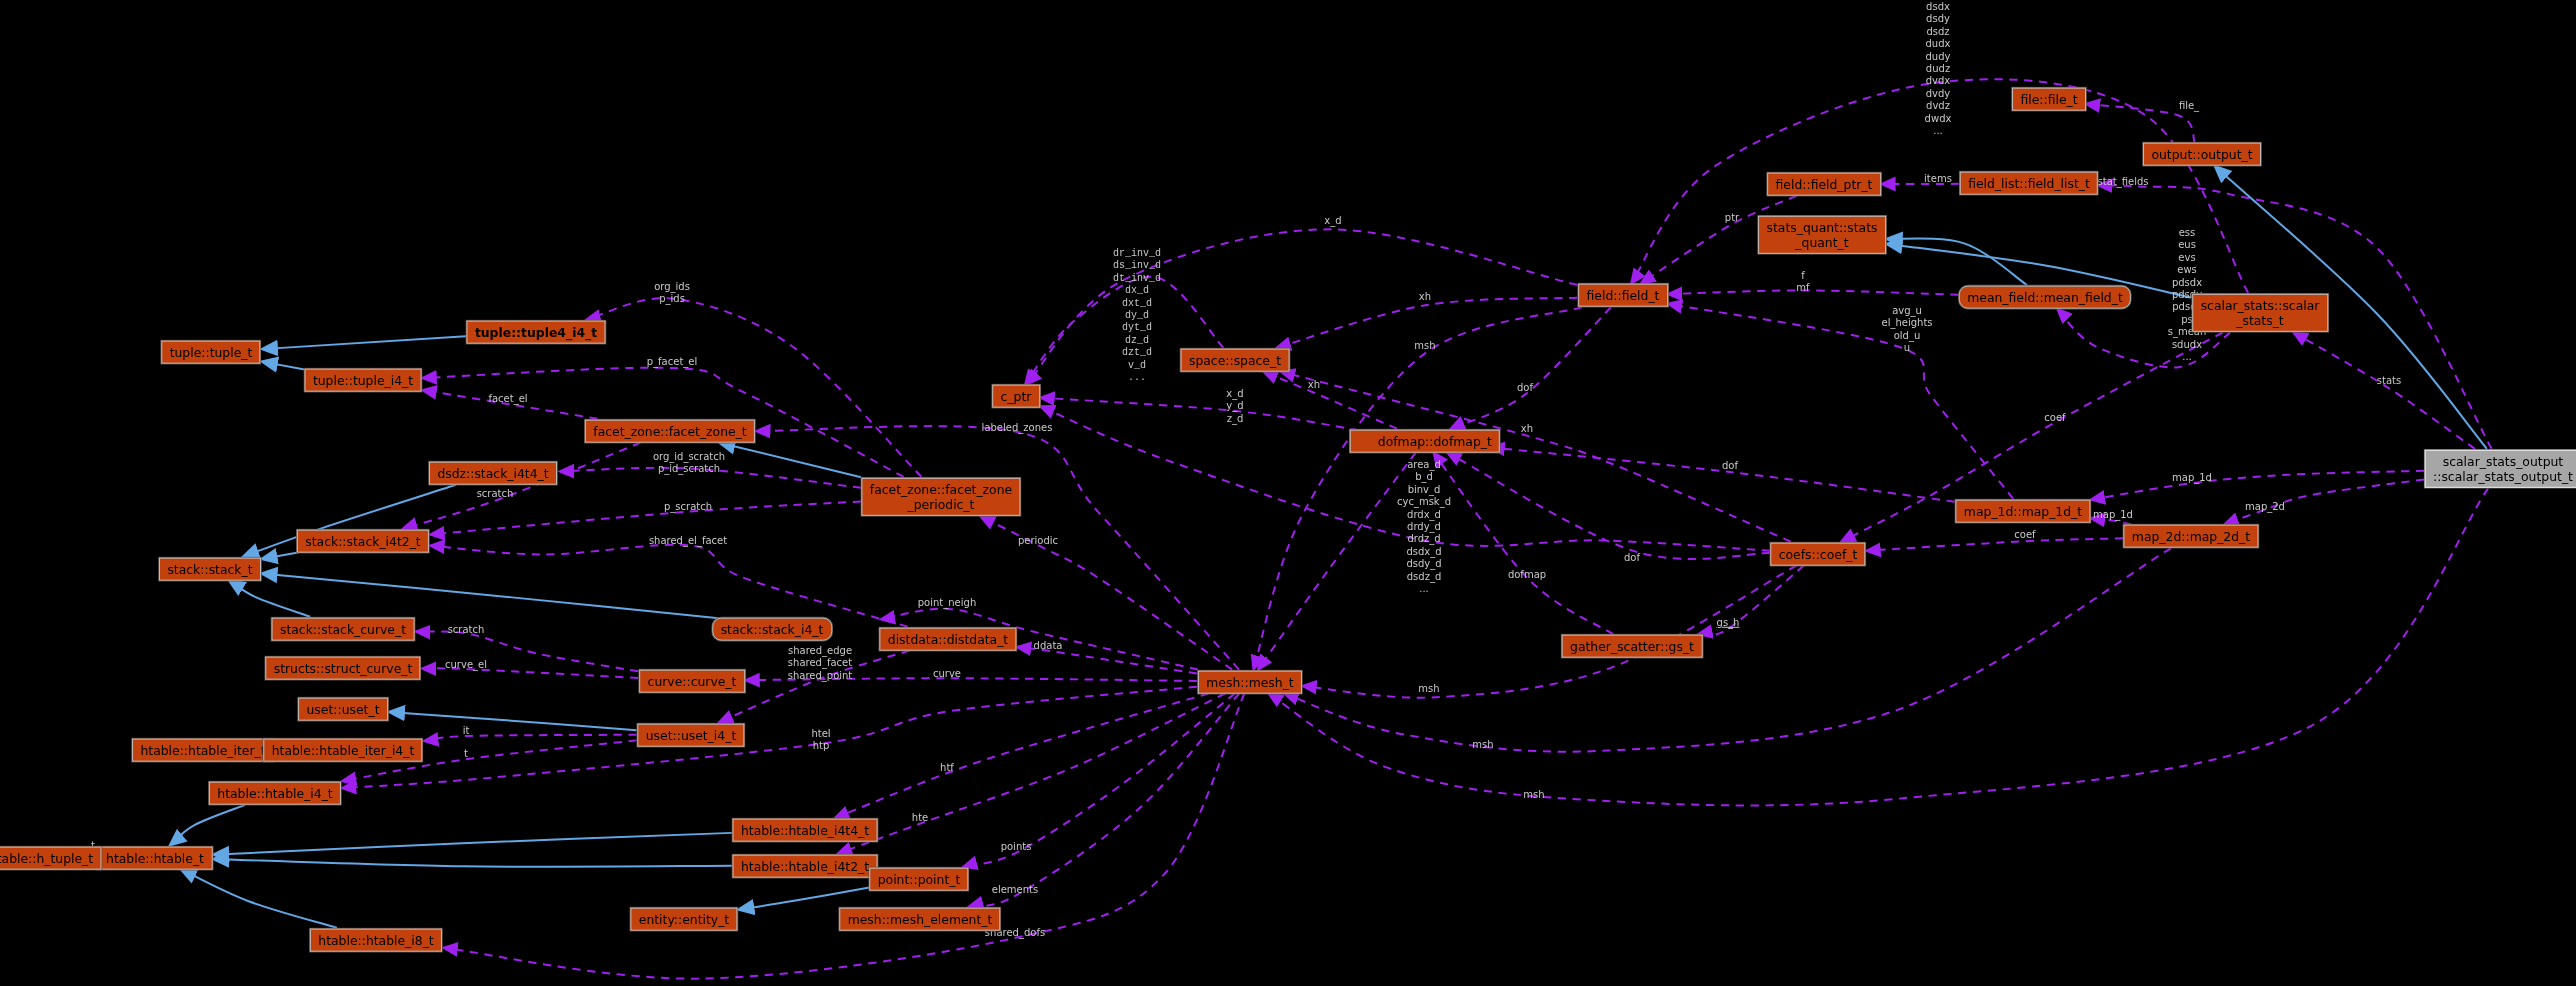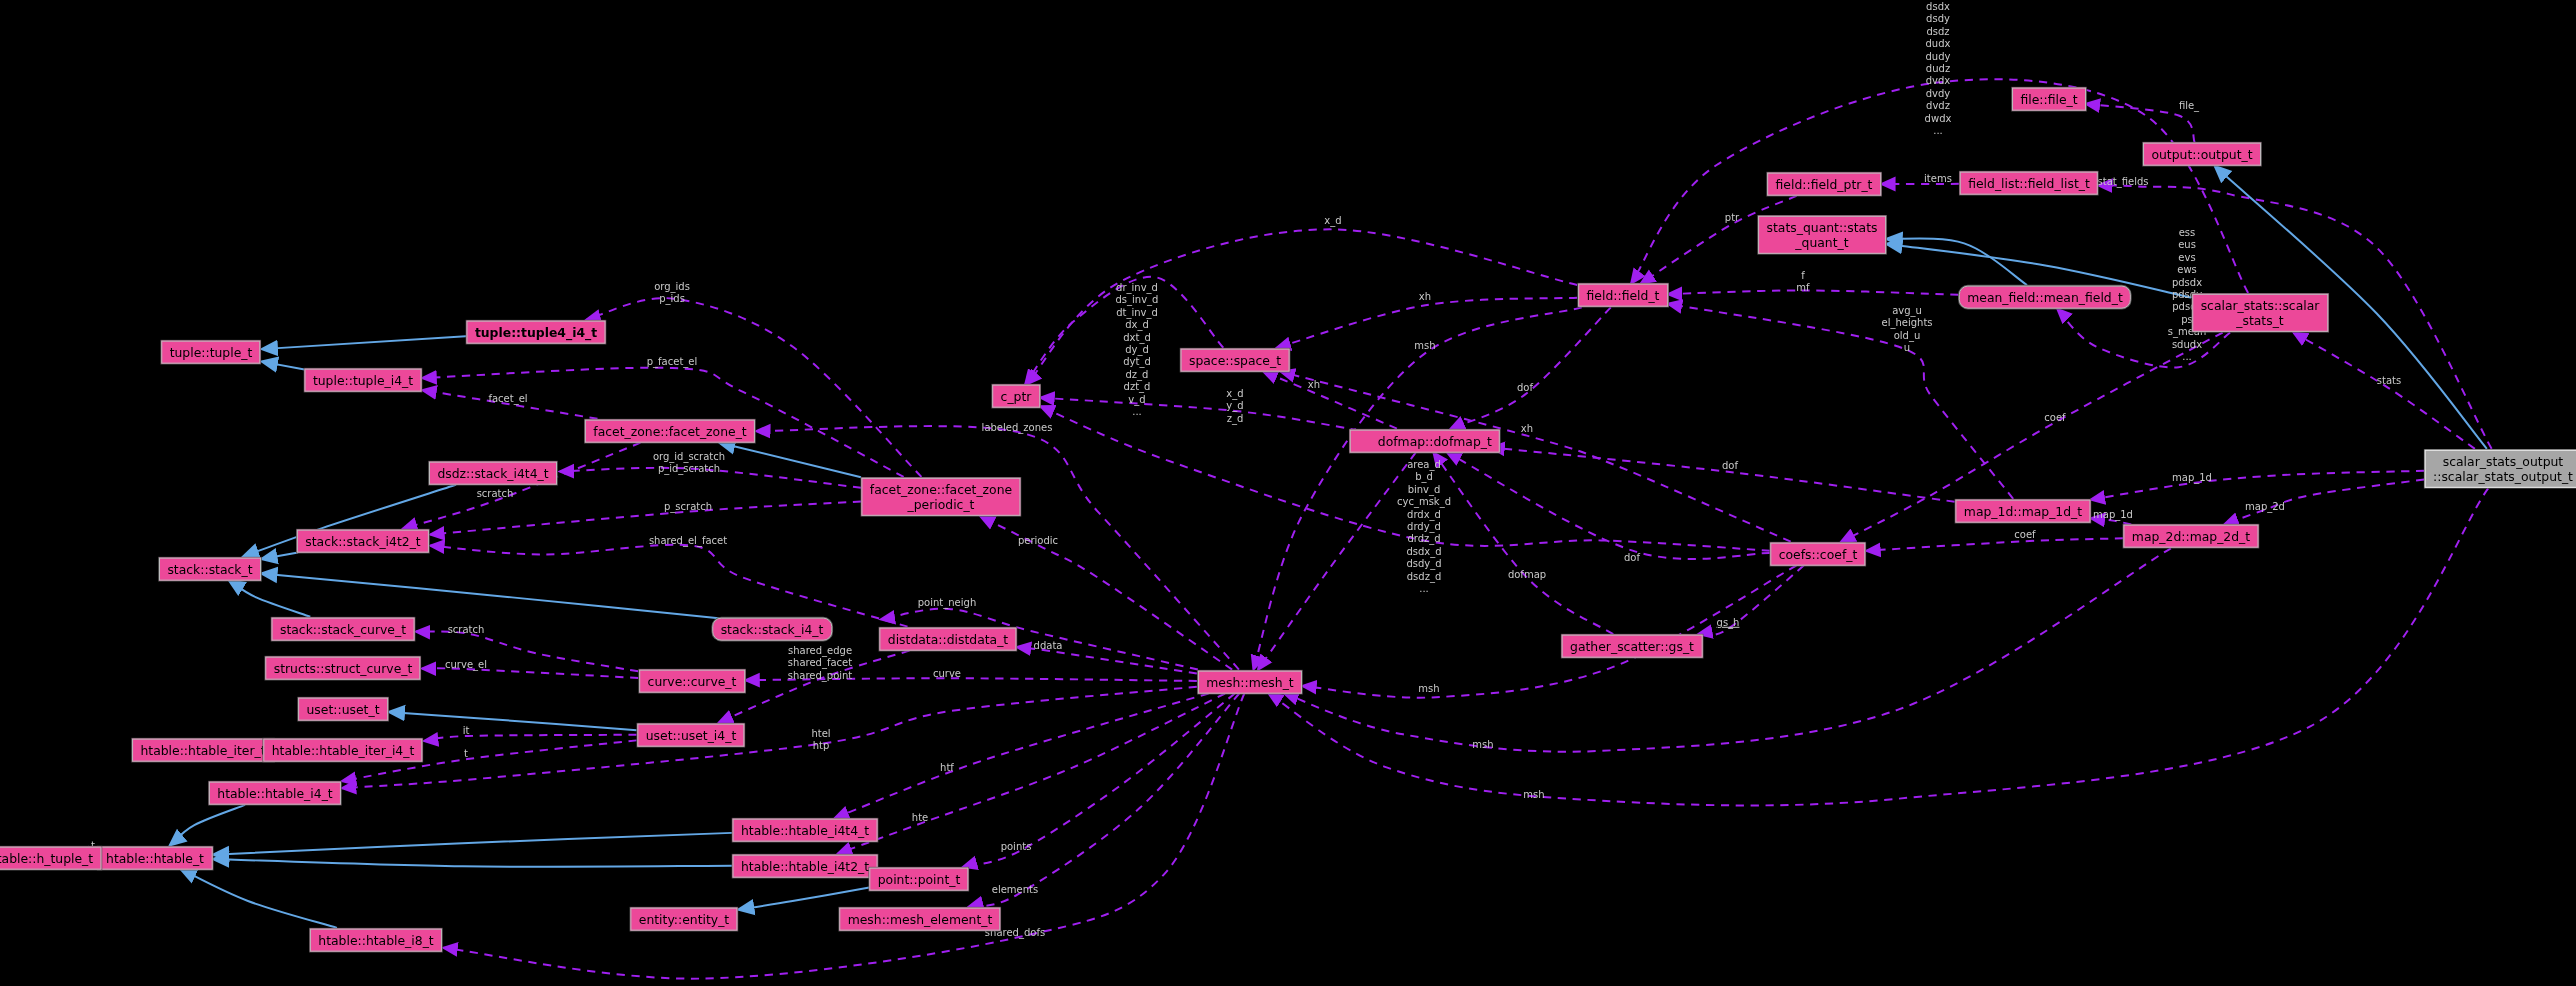--- a/index.html
+++ b/index.html
@@ -1,19 +1,19 @@
 <!DOCTYPE html>
 <html style="font-size:13.2px"><head>
 <meta charset="utf-8">
 <style>
   html,body{margin:0;padding:0;background:#000;}
   #stage{position:relative;width:2576px;height:986px;background:#000;overflow:hidden;
          font-family:"DejaVu Sans","Liberation Sans",sans-serif;}
   #edges{position:absolute;left:0;top:0;width:2576px;height:986px;}
-  .node{position:absolute;transform:translate(-50%,-50%);background:#ec4899;color:#000;
+  .node{position:absolute;transform:translate(-50%,-50%);background:#c2410c;color:#000;
         border:1.7px solid #bdbdbd;padding:2.5px 7.4px;font-size:12.4px;line-height:15.7px;
         white-space:pre;text-align:center;box-shadow:0 0 0 0.8px #555;}
   .node.hl{background:#a6a6a6;border-color:#ededed;}
   .elabel{position:absolute;transform:translate(-50%,-50%);color:#c9c9c9;font-size:10px;
           line-height:12.4px;white-space:pre;text-align:center;pointer-events:none;}
 </style>
 </head>
 <body>
 
 <div id="stage">
@@ -142,21 +142,21 @@
       <div class="elabel" style="left: 2113px; top: 515px;">map_1d</div>
       <div class="elabel" style="left: 1730px; top: 466px;">dof</div>
       <div class="elabel" style="left: 1525px; top: 388px;">dof</div>
       <div class="elabel" style="left: 1527px; top: 575px;">dofmap</div>
       <div class="elabel" style="left: 1632px; top: 558px;">dof</div>
       <div class="elabel" style="left: 1728px; top: 623px; text-decoration: underline;">gs_h</div>
       <div class="elabel" style="left: 1425px; top: 297px;">xh</div>
       <div class="elabel" style="left: 1314px; top: 385px;">xh</div>
       <div class="elabel" style="left: 1527px; top: 429px;">xh</div>
       <div class="elabel" style="left: 1333px; top: 221px;">x_d</div>
-      <div class="elabel" style="left: 1137px; top: 350px;">dr_inv_d
+      <div class="elabel" style="left: 1137px; top: 316px; font-family: Liberation Mono, monospace;">dr_inv_d
 ds_inv_d
 dt_inv_d
 dx_d
 dxt_d
 dy_d
 dyt_d
 dz_d
 dzt_d
 v_d
 ...</div>

